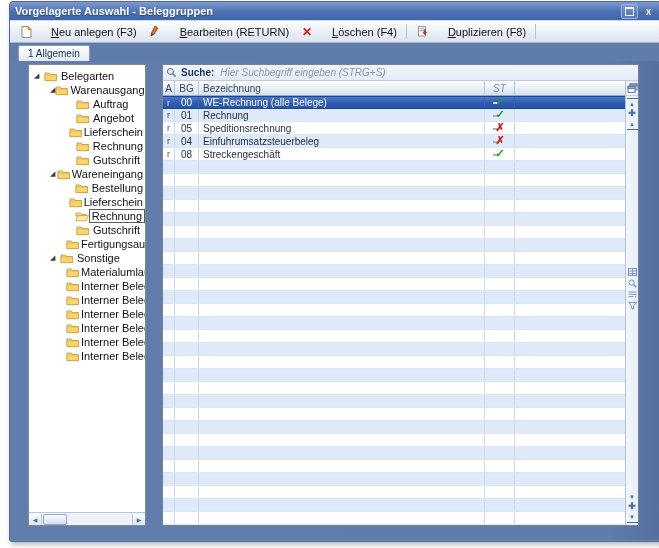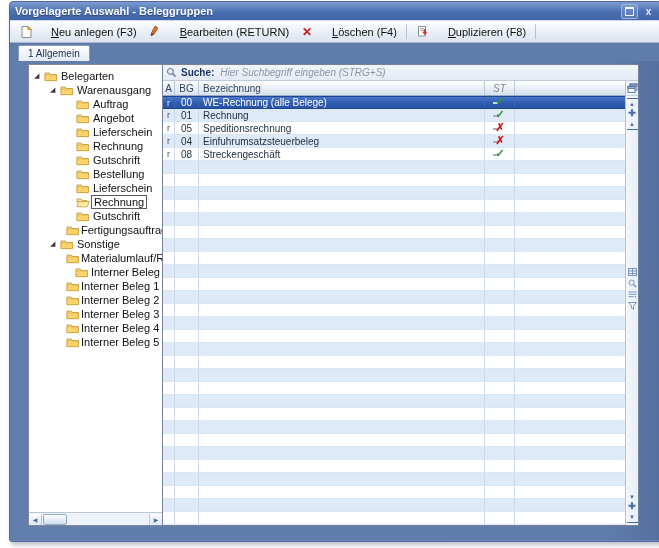--- a/index.html
+++ b/index.html
@@ -25,21 +25,21 @@
   .tsep{width:1px;height:15px;background:#b4c0d3;margin:0 3px;}
   .tico{width:14px;height:14px;display:inline-flex;align-items:center;justify-content:center;}
   .delx{color:#d01818;font-weight:bold;font-size:12px;}
   
   .tabstrip{height:18px;background:#5f7cab;display:flex;align-items:flex-end;padding-left:8px;}
   .tab{font-size:10px;color:#18304e;padding:2px 9px 2px;border:1px solid #8a9cb8;border-bottom:none;
     border-radius:2px 2px 0 0;background:linear-gradient(#ffffff,#e2eaf4);}
   .content{position:relative;height:479px;background:linear-gradient(90deg,#607dac 0%,#5f7cab 92%,#556f9e 100%);
     padding:3px 0 0 18px;box-sizing:border-box;}
   
-  .treepanel{position:absolute;left:18px;top:3px;width:135px;height:462px;background:#fff;
+  .treepanel{position:absolute;left:18px;top:3px;width:118px;height:462px;background:#fff;
     border:1px solid #838a95;box-sizing:border-box;overflow:hidden;}
   .tree{padding-top:4px;}
   .ti{display:flex;align-items:center;height:14px;font-size:11px;color:#111;white-space:nowrap;}
   .l0{padding-left:5px}.l1{padding-left:21px}.l2{padding-left:37px}
   .exp{width:10px;font-size:7px;color:#3a3a3a;line-height:10px;}
   .fold{width:15px;display:inline-flex;align-items:center;}
   .tlabel{padding:0 2px;}
   .tlabel.sel{border:1px solid #5a5a5a;background:#fff;}
   
   .hscroll{position:absolute;left:0;right:0;bottom:0;height:12px;background:#eef3fa;
@@ -227,20 +227,30 @@
             <div class="ti l2">
               <span class="exp"></span>
               <span class="fold">
                 <svg width="13" height="11" viewBox="0 0 13 11">
                   <path d="M1 2 h4.4 l1 1.6 H12.4 V9.6 H1Z" fill="#fce49a" stroke="#b98e2f" stroke-width="0.8"></path>
                   <path d="M1 3.9 H12.4 V9.6 H1Z" fill="#fbd46b" stroke="#c79a36" stroke-width="0.6"></path>
                 </svg>
               </span>
               <span class="tlabel">Gutschrift</span>
             </div>
+            <div class="ti l1">
+              <span class="exp">◢</span>
+              <span class="fold">
+                <svg width="13" height="11" viewBox="0 0 13 11">
+                  <path d="M1 2 h4.4 l1 1.6 H12.4 V9.6 H1Z" fill="#fce49a" stroke="#b98e2f" stroke-width="0.8"></path>
+                  <path d="M1 3.9 H12.4 V9.6 H1Z" fill="#fbd46b" stroke="#c79a36" stroke-width="0.6"></path>
+                </svg>
+              </span>
+              <span class="tlabel">Wareneingang</span>
+            </div>
             <div class="ti l2">
               <span class="exp"></span>
               <span class="fold">
                 <svg width="13" height="11" viewBox="0 0 13 11">
                   <path d="M1 2 h4.4 l1 1.6 H12.4 V9.6 H1Z" fill="#fce49a" stroke="#b98e2f" stroke-width="0.8"></path>
                   <path d="M1 3.9 H12.4 V9.6 H1Z" fill="#fbd46b" stroke="#c79a36" stroke-width="0.6"></path>
                 </svg>
               </span>
               <span class="tlabel">Bestellung</span>
             </div>

